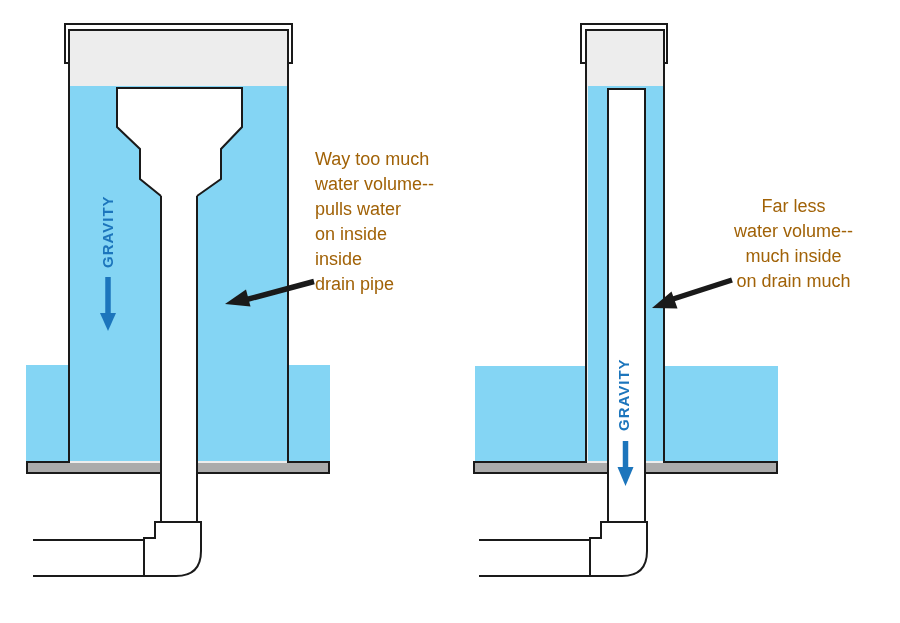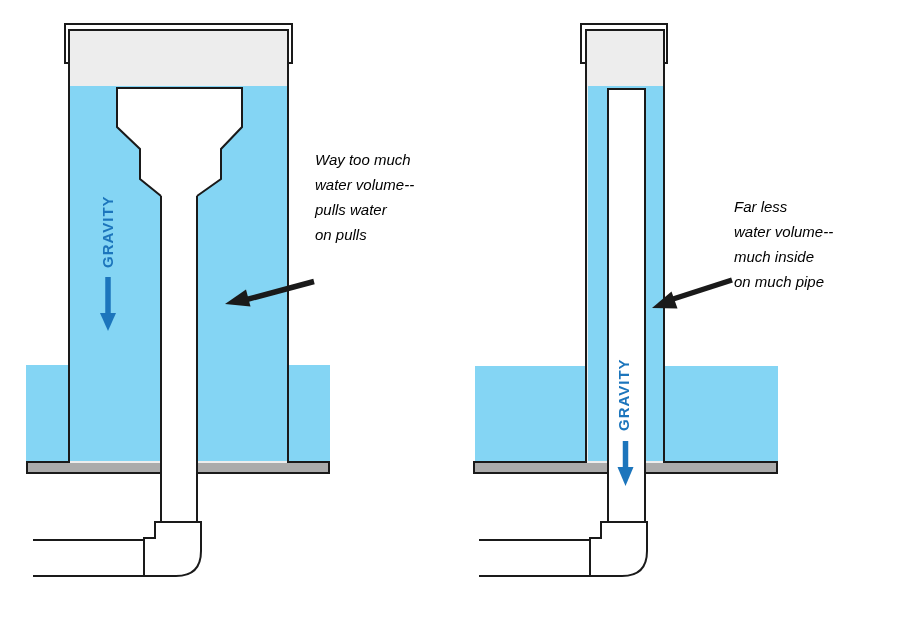--- a/index.html
+++ b/index.html
@@ -14,21 +14,21 @@
   .tank{background:var(--air-gray);border:2px solid var(--line);border-bottom:none;box-sizing:border-box;}
   .water{background:var(--water);}
   .vpipe{background:#ffffff;border-left:2px solid var(--line);border-right:2px solid var(--line);box-sizing:border-box;}
   .vpipe.capped{border-top:2px solid var(--line);}
   .hpipe{background:#ffffff;border-top:2px solid var(--line);border-bottom:2px solid var(--line);box-sizing:border-box;}
   .gravity{
     writing-mode:vertical-rl;transform:rotate(180deg);
     color:var(--gravity-blue);font-size:15px;font-weight:600;letter-spacing:1px;
     text-align:center;line-height:20px;white-space:nowrap;
   }
-  .caption{color:#000000;font-size:15px;line-height:25px;white-space:nowrap;font-style:italic;}
+  .caption{color:#a16207;font-size:18px;line-height:25px;white-space:nowrap;}
   .caption span{display:block;}
   svg.overlay{position:absolute;left:0;top:0;pointer-events:none;}
 </style>
 </head>
 <body>
 
 <div id="stage">
 
   <div class="abs basin" style="left:26px;top:365px;width:304px;height:96px;"></div>
   <div class="abs floor" style="left:26px;top:461px;width:304px;height:13px;"></div>
@@ -75,23 +75,25 @@
     </g>
   </svg>
 
   <div class="abs gravity" style="left:98px;top:191px;width:22px;height:82px;">GRAVITY</div>
   <div class="abs gravity" style="left:614px;top:354px;width:22px;height:82px;">GRAVITY</div>
 
   <div class="abs caption" style="left:315px;top:147px;">
     <span>Way too much</span>
     <span>water volume--</span>
     <span>pulls water</span>
-    <span>on pulls</span>
+    <span>on inside</span>
+    <span>inside</span>
+    <span>drain pipe</span>
   </div>
 
-  <div class="abs caption" style="left:734px;top:194px;">
+  <div class="abs caption" style="left:734px;top:194px;text-align:center;">
     <span>Far less</span>
     <span>water volume--</span>
     <span>much inside</span>
-    <span>on much pipe</span>
+    <span>on drain much</span>
   </div>
 
 </div>
 
 </body></html>

